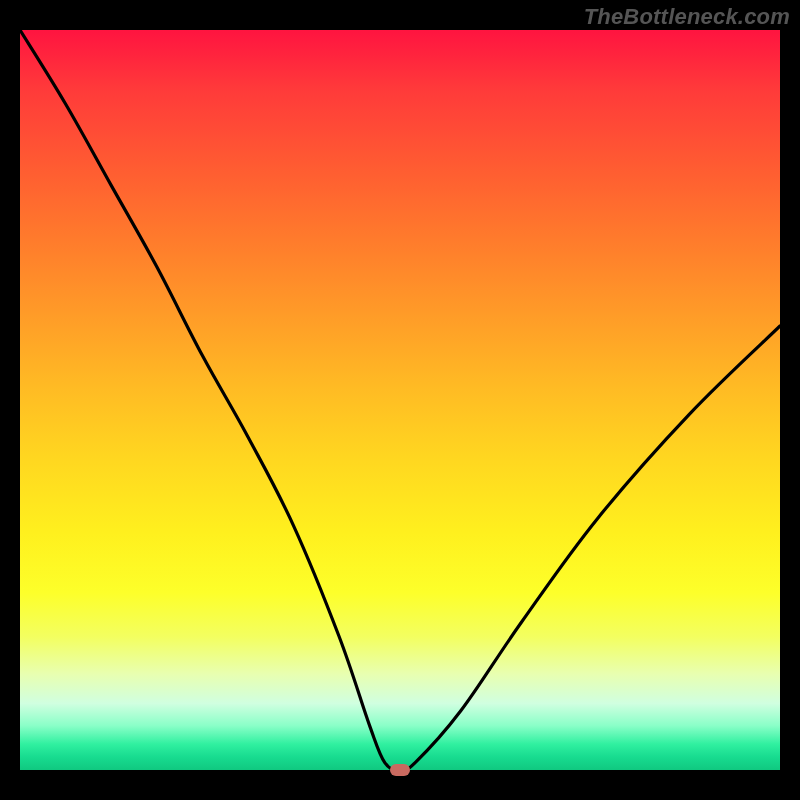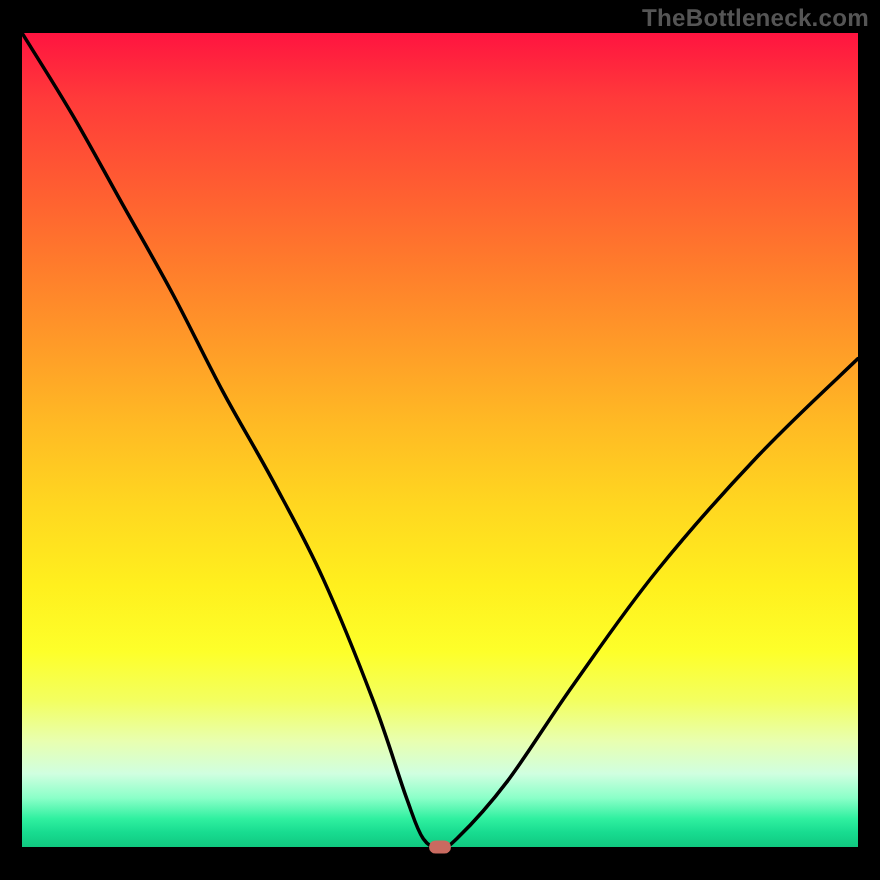--- a/index.html
+++ b/index.html
@@ -9,20 +9,21 @@
     height: 800px;
     background: #000;
     font-family: Arial, Helvetica, sans-serif;
     overflow: hidden;
   }
   .outer {
     position: relative;
     width: 800px;
     height: 800px;
     background: #000;
+    font-style: italic;
   }
   .watermark {
     position: absolute;
     top: 4px;
     right: 10px;
     color: #555;
     font-size: 22px;
     font-weight: 600;
     letter-spacing: 0.2px;
     z-index: 5;

